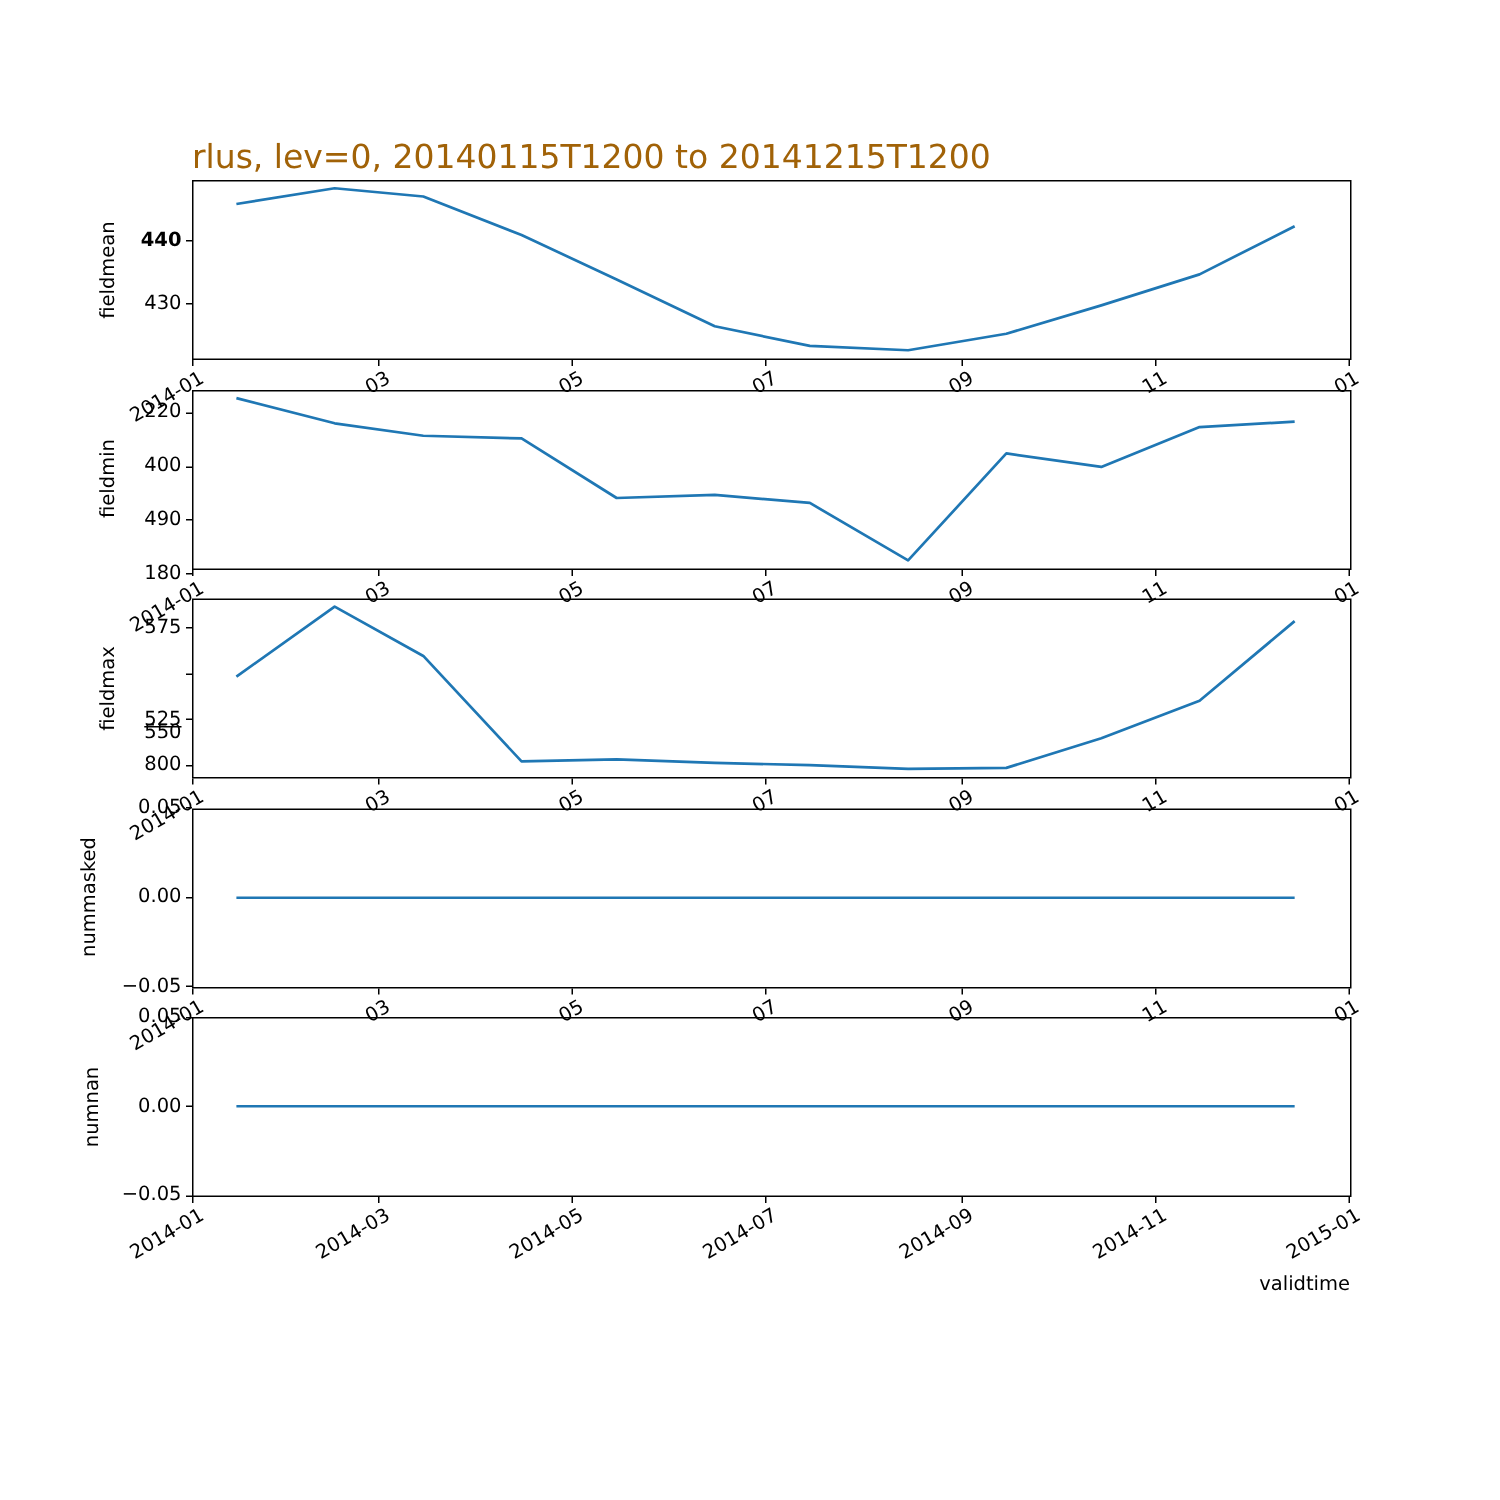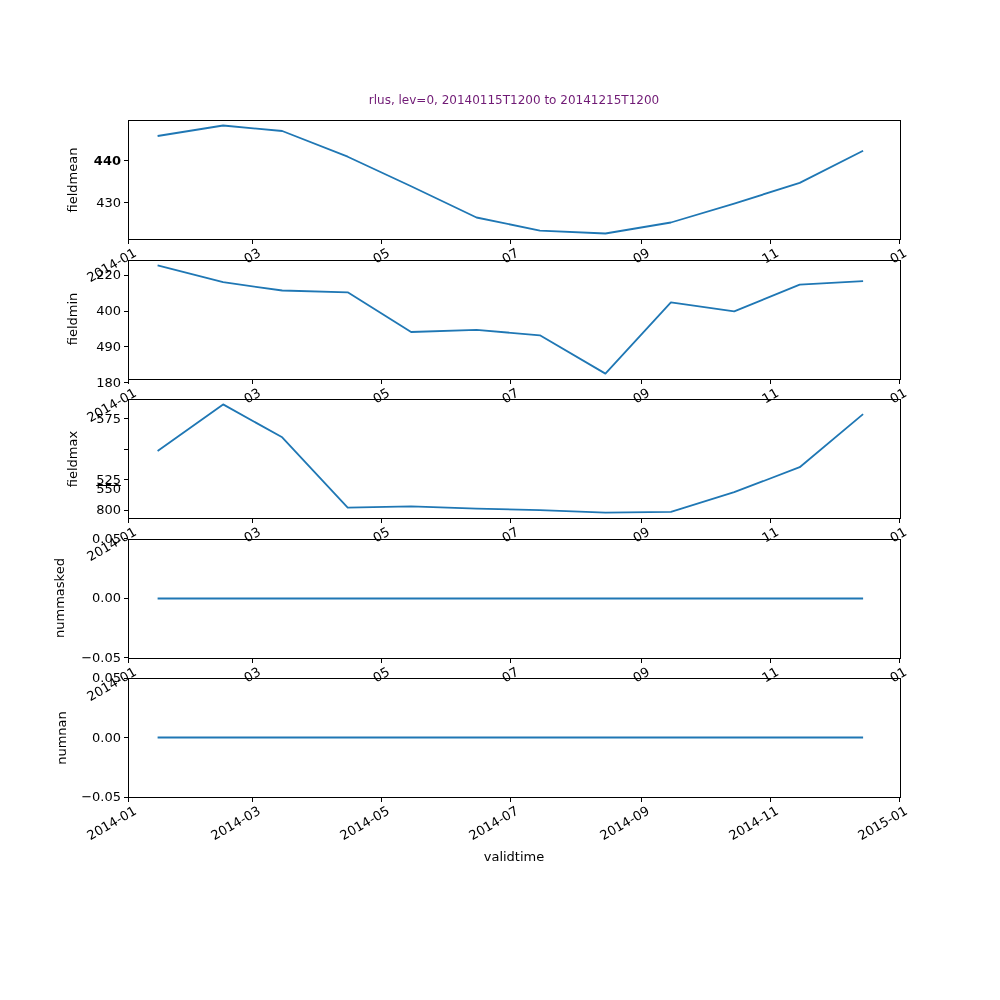--- a/index.html
+++ b/index.html
@@ -6,25 +6,25 @@
   #figure{
     position:relative;
     width:1000px;height:1000px;
     background:#ffffff;
     font-family:"DejaVu Sans","Liberation Sans",sans-serif;
     color:#000000;
     overflow:hidden;
   }
   .title{
     position:absolute;left:128px;width:772px;top:93px;
-    text-align:center;font-size:12px;color:#701a75;
+    font-size:22px;color:#a16207;
   }
   .xlabel{
     position:absolute;left:128px;width:772px;top:849px;
-    text-align:center;font-size:13px;color:#000;
+    text-align:right;font-size:13px;color:#000;
   }
   .plot-box{
     position:absolute;left:128px;width:771px;
     border:1px solid #000;background:#fff;box-sizing:content-box;
   }
   .series-svg{position:absolute;overflow:visible;}
   .ylabel{
     position:absolute;width:140px;height:18px;line-height:18px;
     text-align:center;font-size:13px;transform:rotate(-90deg);color:#000;
   }

